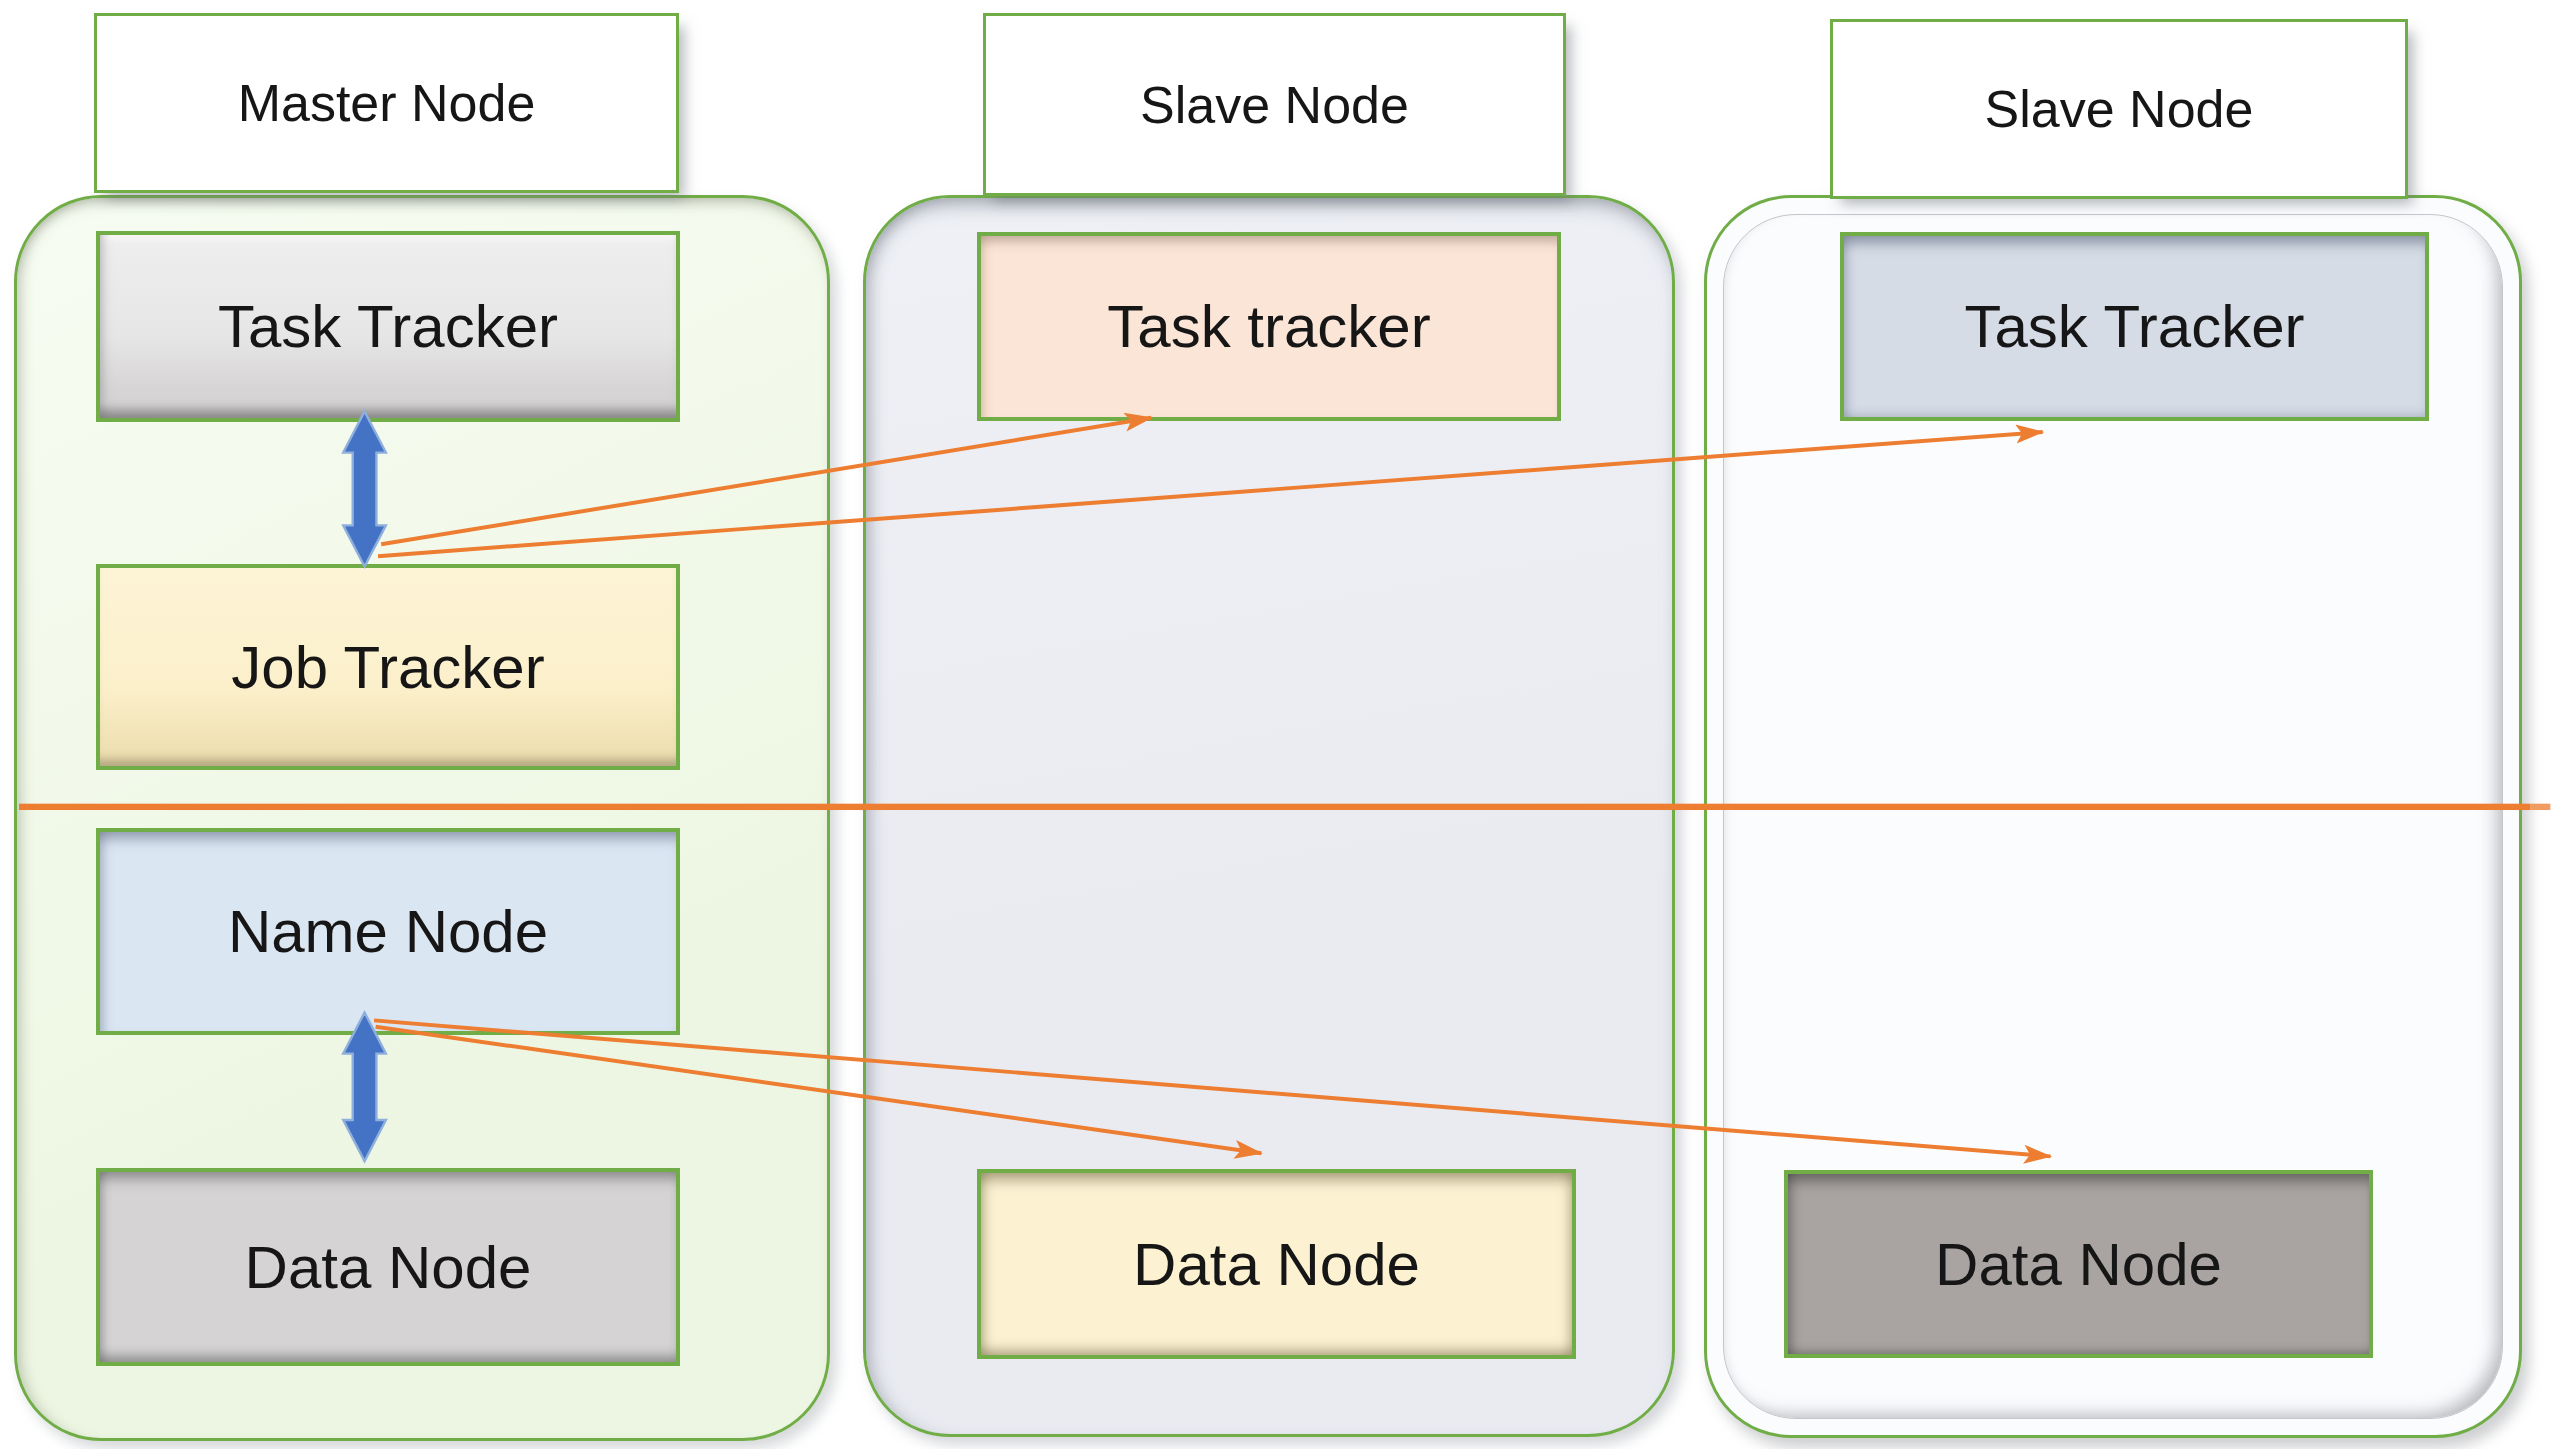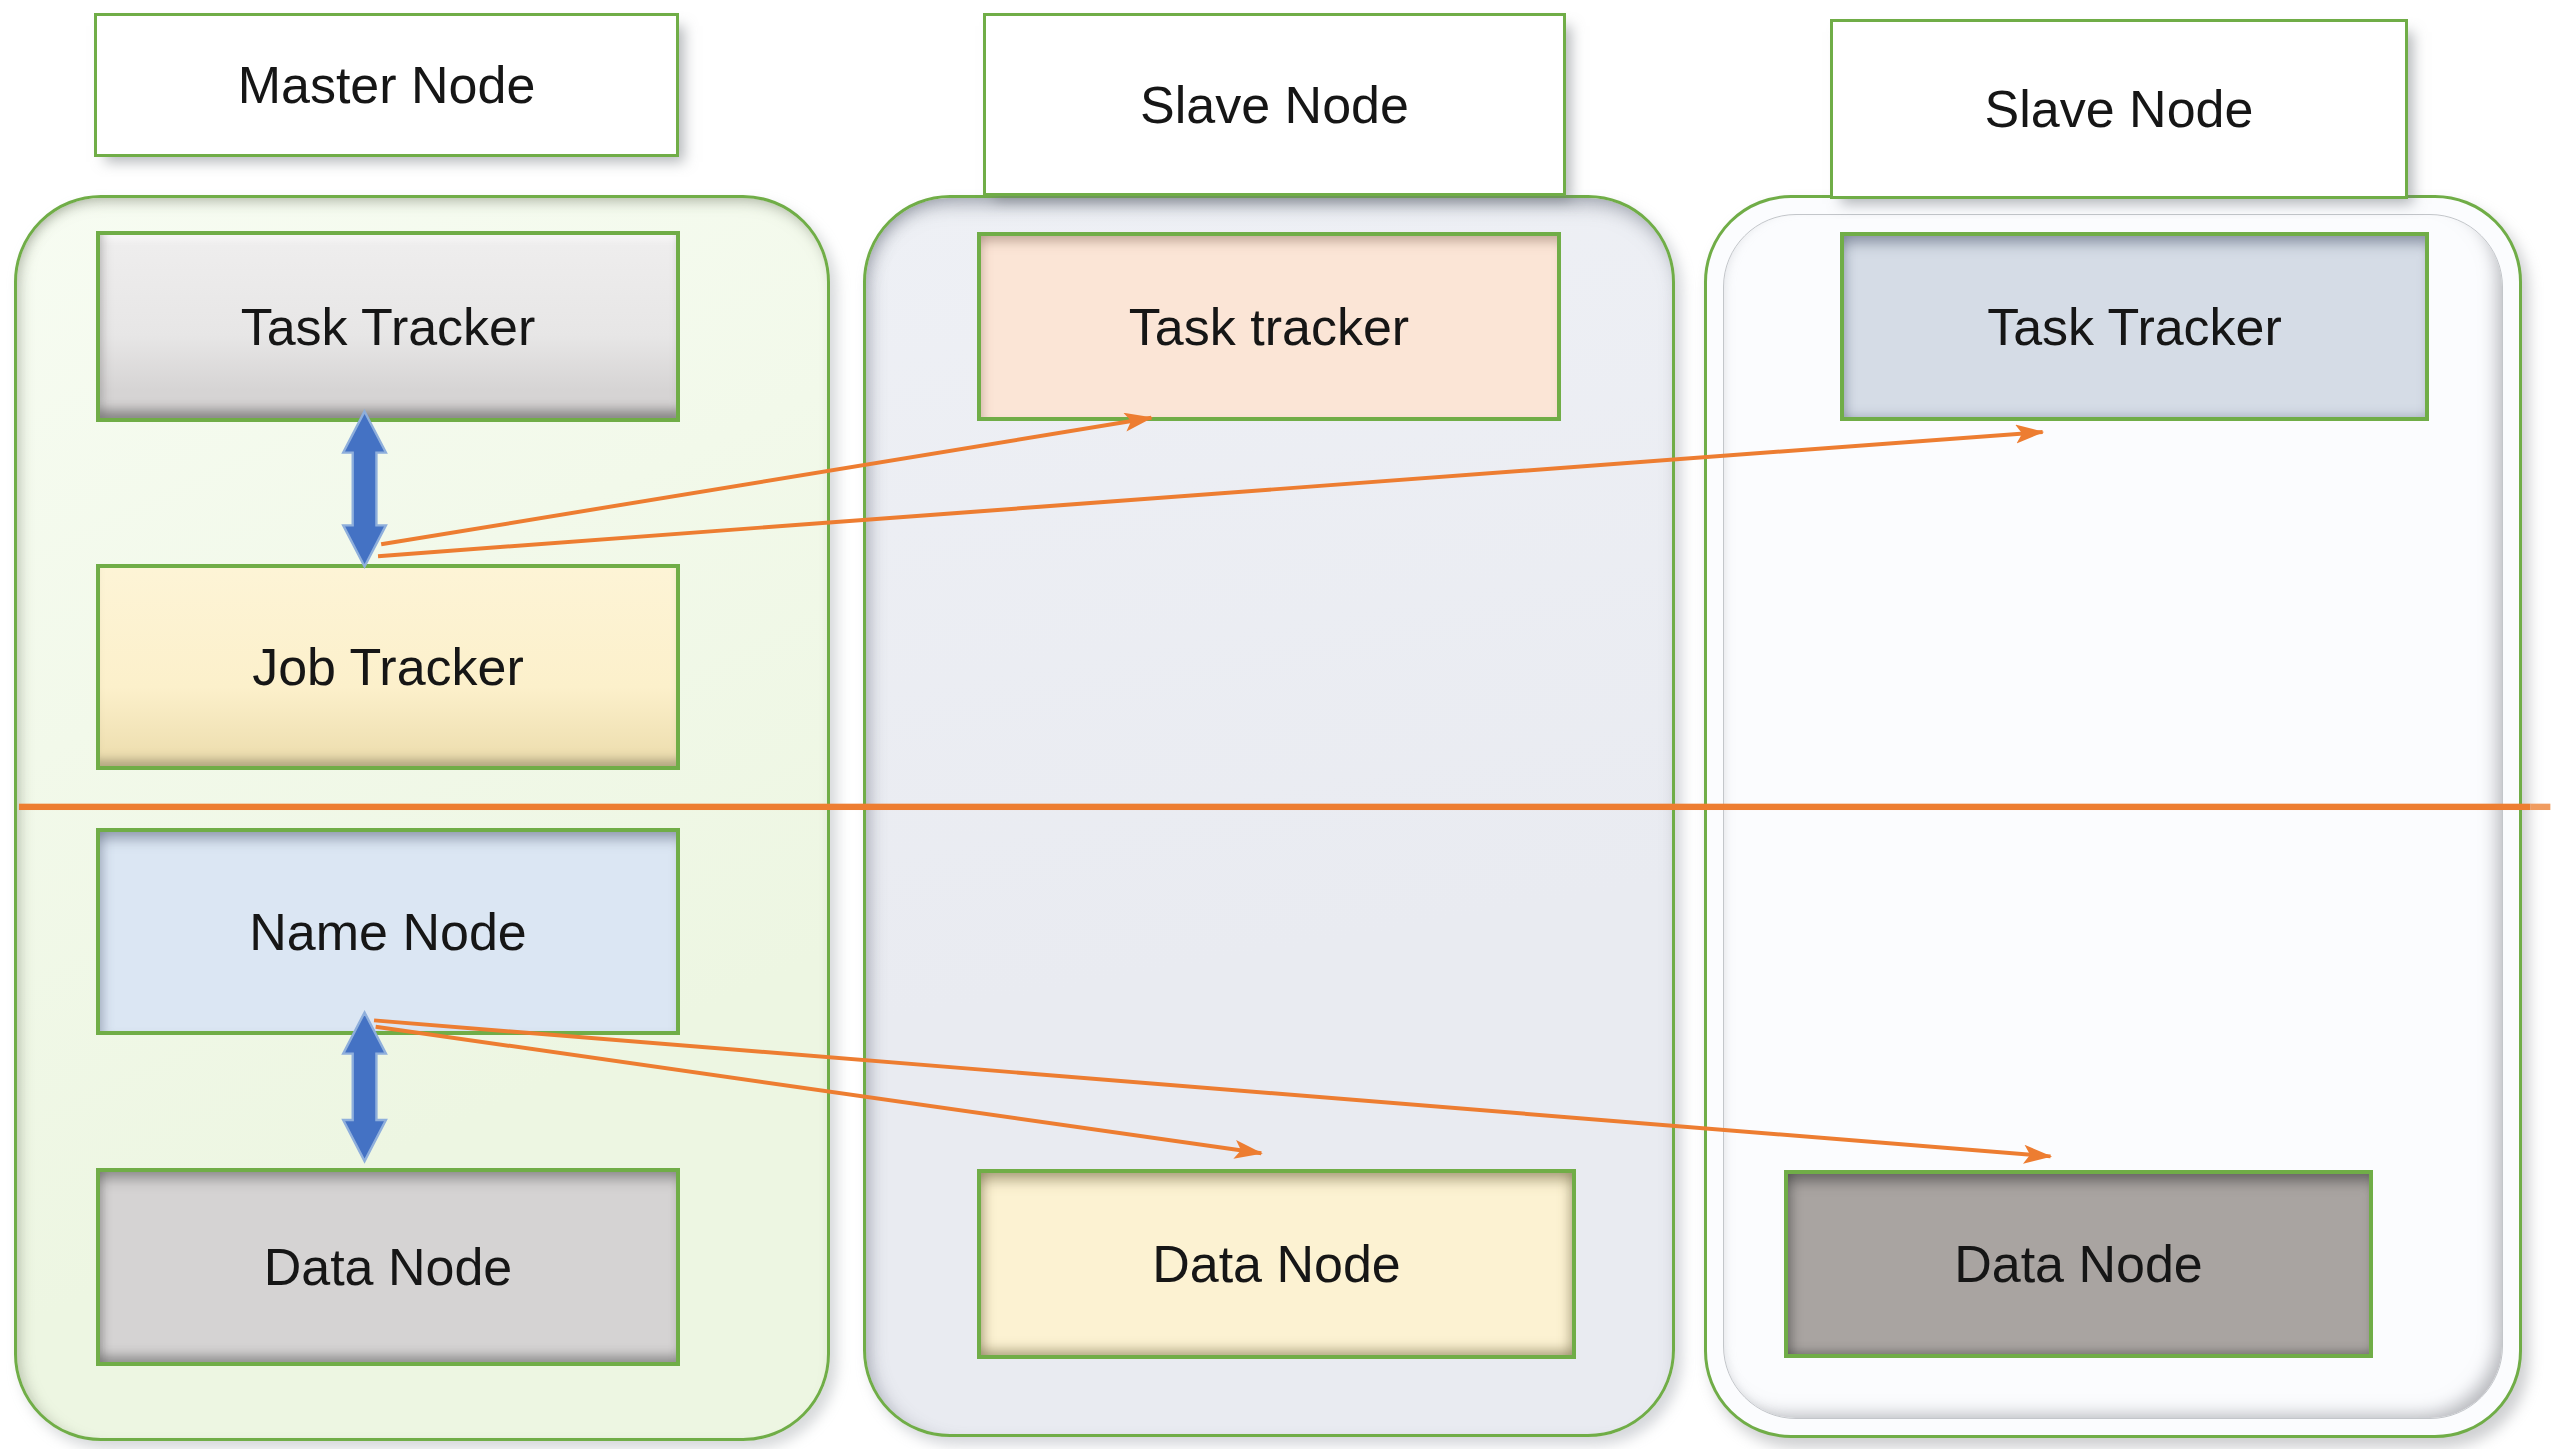--- a/index.html
+++ b/index.html
@@ -48,29 +48,29 @@
 
   
   .node-label {
     background: #ffffff;
     border: 3.2px solid var(--green-border, #70AD47);
     display: flex; align-items: center; justify-content: center;
     font-size: 52px;
     box-shadow: 8px 9.5px 12.7px -3.2px rgba(108,114,120,.50);
     z-index: 5;
   }
-  #master-label { left: 94px; top: 13.4px;  width: 585px; height: 144px; }
+  #master-label { left: 94px; top: 13.4px;  width: 585px; height: 180px; }
   #slave1-label { left: 983px; top: 13.4px; width: 583px; height: 183px; }
   #slave2-label { left: 1830px; top: 19px; width: 578px; height: 180px; }
 
   
   .inner-box {
     border: 4px solid var(--green-border, #70AD47);
     display: flex; align-items: center; justify-content: center;
-    font-size: 52px;
+    font-size: 60px;
     z-index: 10;
   }
   #m-task-tracker {
     left: 96px; top: 231px; width: 584px; height: 191px;
     background: linear-gradient(180deg, #efeeee 0%, var(--master-task-tracker-fill,#E7E6E6) 55%, #d6d4d4 85%);
     box-shadow: inset 0 -14.2px 11px -6.3px rgba(88,86,86,.60),
                 inset 9.5px 0 9.5px -6.3px rgba(120,118,118,.35),
                 inset 0 8px 8px -4.7px rgba(255,255,255,.85);
   }
   #m-job-tracker {

